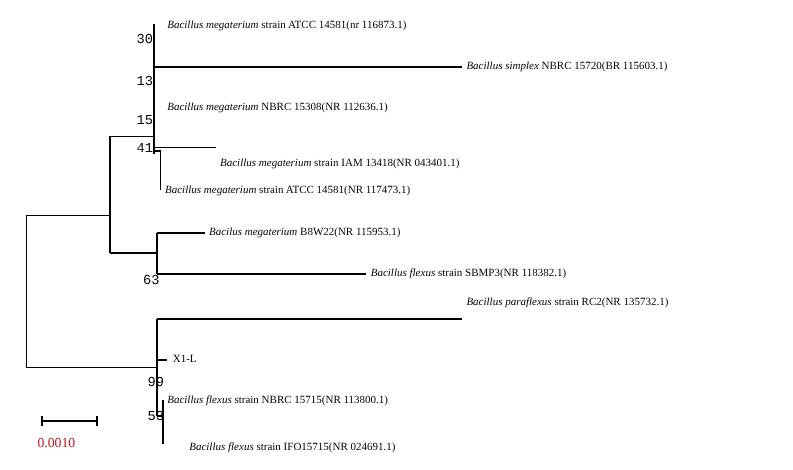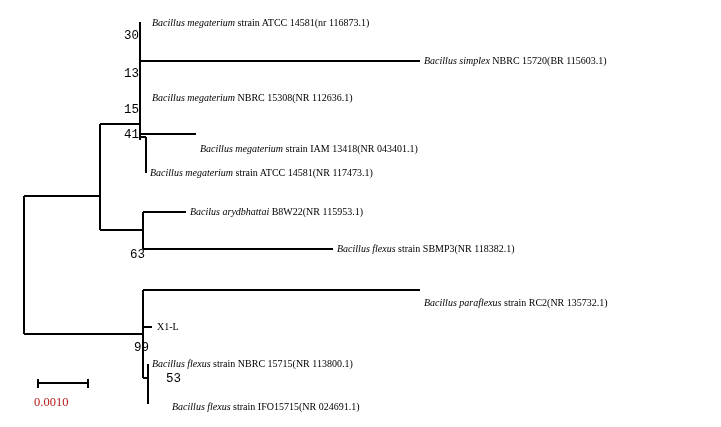--- a/index.html
+++ b/index.html
@@ -102,32 +102,32 @@
         <line x1="88" y1="378.5" x2="88" y2="387.5" class="scalebar-line"></line>
       </g>
   </svg>
 
   <div id="taxon-layer">
       <div class="taxon-label" style="left: 152px; top: 18px;"><span class="sp">Bacillus megaterium</span><span class="rest"> strain ATCC 14581(nr 116873.1)</span></div>
       <div class="taxon-label" style="left: 424px; top: 56px;"><span class="sp">Bacillus simplex</span><span class="rest"> NBRC 15720(BR 115603.1)</span></div>
       <div class="taxon-label" style="left: 152px; top: 93px;"><span class="sp">Bacillus megaterium</span><span class="rest"> NBRC 15308(NR 112636.1)</span></div>
       <div class="taxon-label" style="left: 200px; top: 144px;"><span class="sp">Bacillus megaterium</span><span class="rest"> strain IAM 13418(NR 043401.1)</span></div>
       <div class="taxon-label" style="left: 150px; top: 168px;"><span class="sp">Bacillus megaterium</span><span class="rest"> strain ATCC 14581(NR 117473.1)</span></div>
-      <div class="taxon-label" style="left: 190px; top: 207px;"><span class="sp">Bacilus arydbhattai</span><span class="rest"> B8W22(NR 115953.1)</span></div>
+      <div class="taxon-label" style="left: 190px; top: 207px;"><span class="sp">Bacilus megaterium</span><span class="rest"> B8W22(NR 115953.1)</span></div>
       <div class="taxon-label" style="left: 337px; top: 244px;"><span class="sp">Bacillus flexus</span><span class="rest"> strain SBMP3(NR 118382.1)</span></div>
-      <div class="taxon-label" style="left: 424px; top: 298px;"><span class="sp">Bacillus paraflexus</span><span class="rest"> strain RC2(NR 135732.1)</span></div>
+      <div class="taxon-label" style="left: 424px; top: 270px;"><span class="sp">Bacillus paraflexus</span><span class="rest"> strain RC2(NR 135732.1)</span></div>
       <div class="taxon-label" style="left: 157px; top: 322px;"><span class="rest">X1-L</span></div>
       <div class="taxon-label" style="left: 152px; top: 359px;"><span class="sp">Bacillus flexus</span><span class="rest"> strain NBRC 15715(NR 113800.1)</span></div>
       <div class="taxon-label" style="left: 152px; top: 402px; margin-left: 20px;"><span class="sp">Bacillus flexus</span><span class="rest"> strain IFO15715(NR 024691.1)</span></div>
     </div>
   <div id="support-layer">
       <div class="node-value" style="left: 124px; top: 30px;">30</div>
       <div class="node-value" style="left: 124px; top: 68px;">13</div>
       <div class="node-value" style="left: 124px; top: 104px;">15</div>
       <div class="node-value" style="left: 124px; top: 129px;">41</div>
       <div class="node-value" style="left: 130px; top: 249px;">63</div>
       <div class="node-value" style="left: 134px; top: 342px;">99</div>
-      <div class="node-value" style="left: 134px; top: 373px; margin-left: 32px;">53</div>
+      <div class="node-value" style="left: 134px; top: 373px;">53</div>
     </div>
 
   <div class="scale-caption" id="scale-caption" style="left: 34px; top: 396px;">0.0010</div>
 
 </div>
 
 </body></html>

